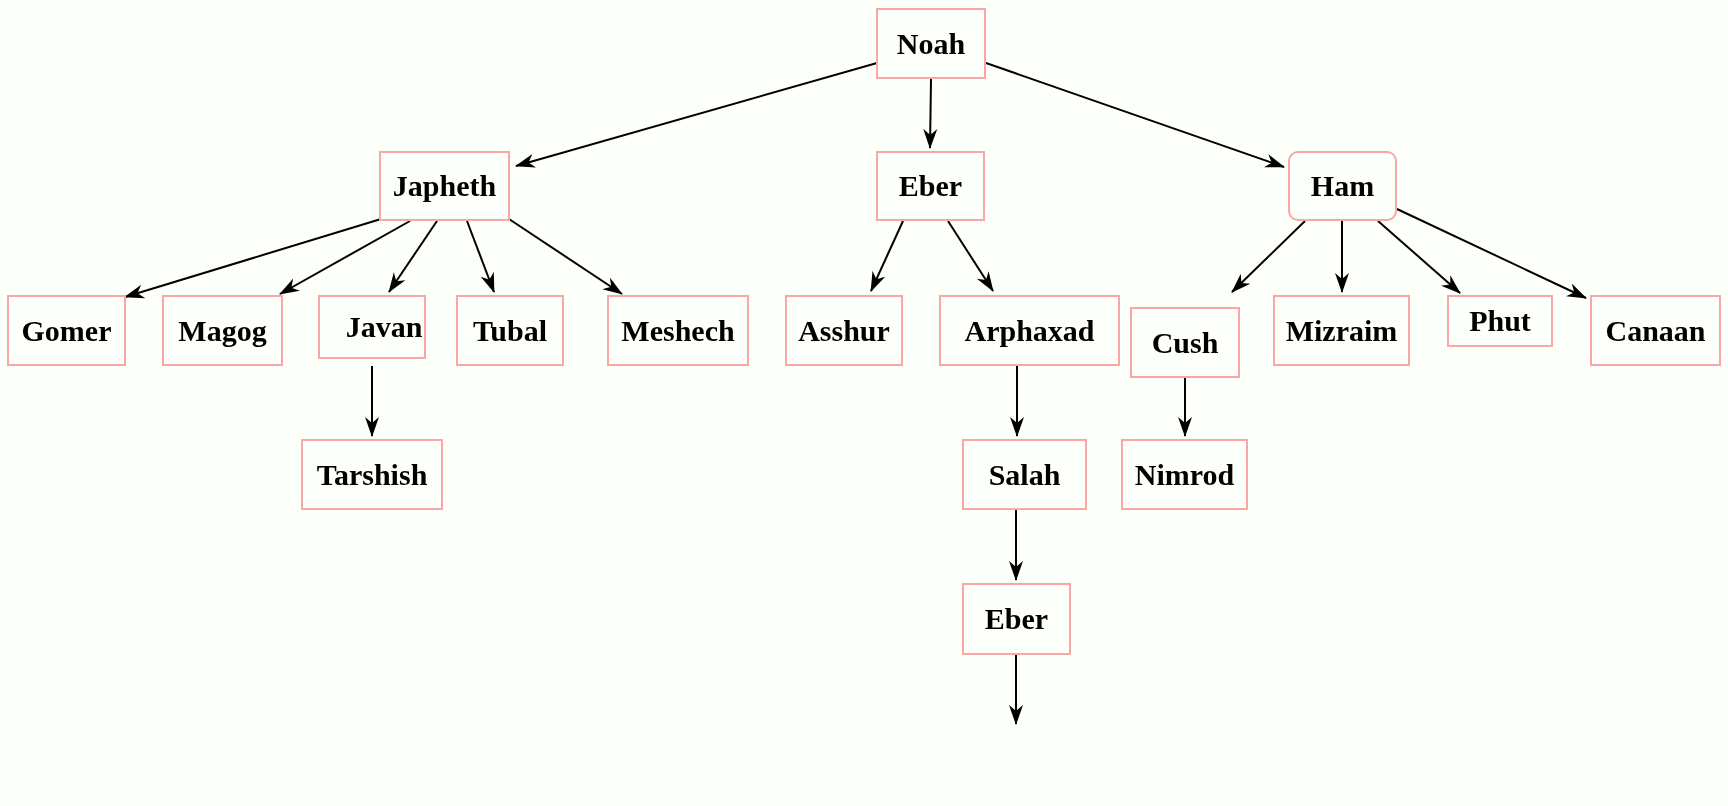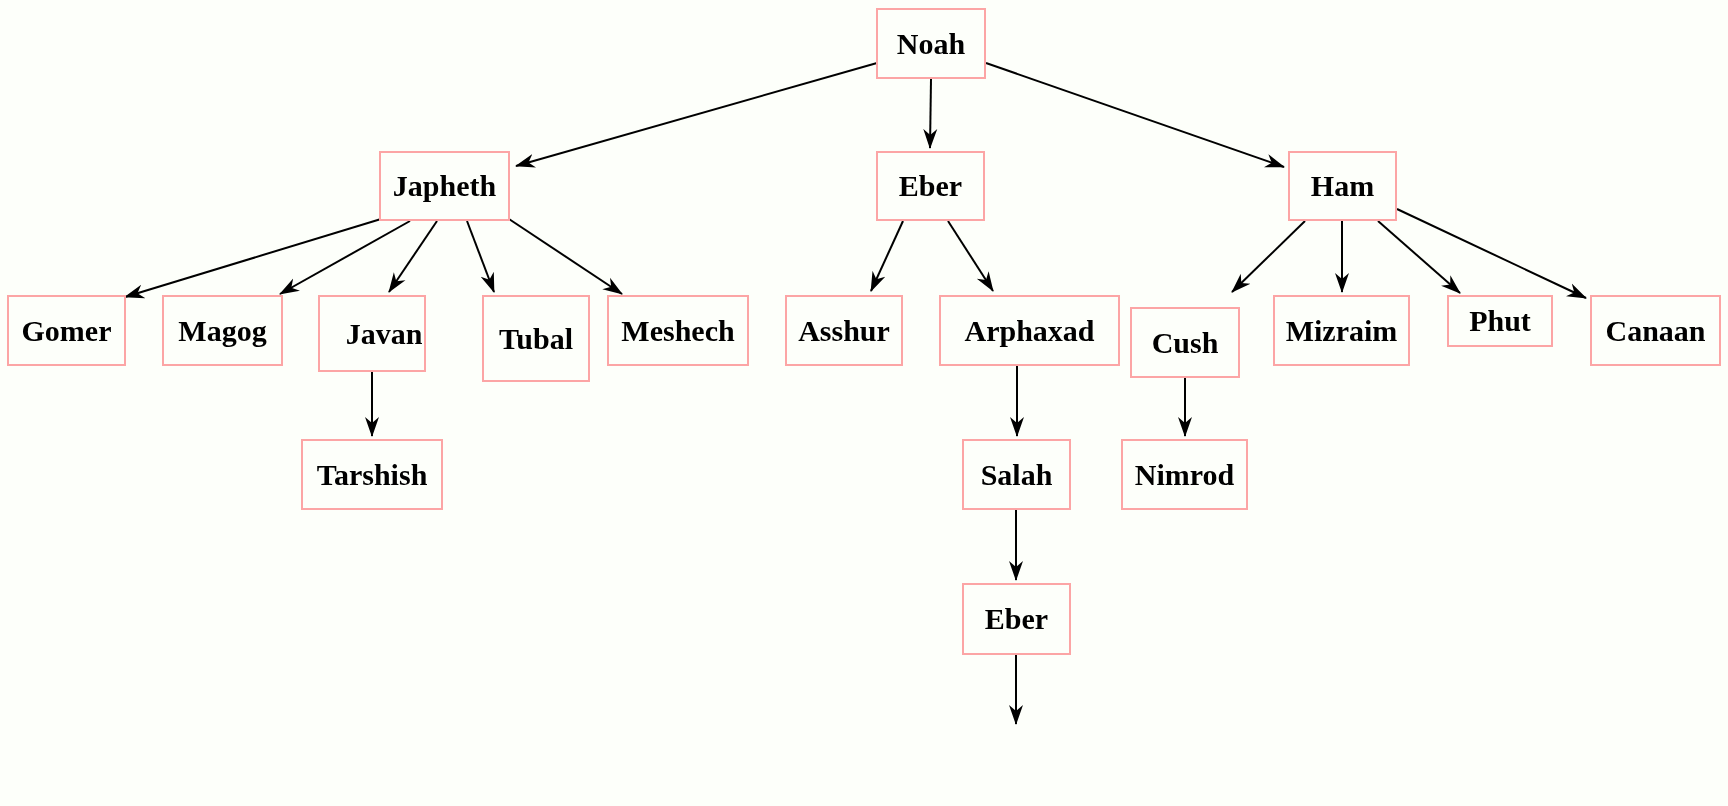--- a/index.html
+++ b/index.html
@@ -80,34 +80,34 @@
   <div class="node" style="left:876px;  top:8px;   width:110px; height:71px;">
       <span>Noah</span>
     </div>
 
   <div class="node" style="left:379px;  top:151px; width:131px; height:70px;">
       <span>Japheth</span>
     </div>
   <div class="node" style="left:876px;  top:151px; width:109px; height:70px;">
       <span>Eber</span>
     </div>
-  <div class="node" style="left:1288px; top:151px; width:109px; height:70px;">
+  <div class="node" style="left:1288px; top:151px; width:109px; height:70px;border-radius:10px;">
       <span>Ham</span>
     </div>
 
   <div class="node" style="left:7px;    top:295px; width:119px; height:71px;text-align:right;">
       <span>Gomer</span>
     </div>
   <div class="node" style="left:162px;  top:295px; width:121px; height:71px;">
       <span>Magog</span>
     </div>
-  <div class="node" style="left:318px;  top:295px; width:108px; height:77px;padding-left:24px;">
+  <div class="node" style="left:318px;  top:295px; width:108px; height:64px;padding-left:24px;">
       <span>Javan</span>
     </div>
-  <div class="node" style="left:482px;  top:295px; width:108px; height:87px;">
+  <div class="node" style="left:456px;  top:295px; width:108px; height:71px;">
       <span>Tubal</span>
     </div>
   <div class="node" style="left:607px;  top:295px; width:142px; height:71px;">
       <span>Meshech</span>
     </div>
   <div class="node" style="left:785px;  top:295px; width:118px; height:71px;">
       <span>Asshur</span>
     </div>
   <div class="node" style="left:939px;  top:295px; width:181px; height:71px;">
       <span>Arphaxad</span>
@@ -121,21 +121,21 @@
   <div class="node" style="left:1447px; top:295px; width:106px; height:52px;">
       <span>Phut</span>
     </div>
   <div class="node" style="left:1590px; top:295px; width:131px; height:71px;">
       <span>Canaan</span>
     </div>
 
   <div class="node" style="left:301px;  top:439px; width:142px; height:71px;">
       <span>Tarshish</span>
     </div>
-  <div class="node" style="left:962px;  top:439px; width:109px; height:71px;text-align:right;">
+  <div class="node" style="left:962px;  top:439px; width:125px; height:71px;text-align:right;">
       <span>Salah</span>
     </div>
   <div class="node" style="left:1121px; top:439px; width:127px; height:71px;">
       <span>Nimrod</span>
     </div>
 
   <div class="node" style="left:962px;  top:583px; width:109px; height:72px;">
       <span>Eber</span>
     </div>
 

